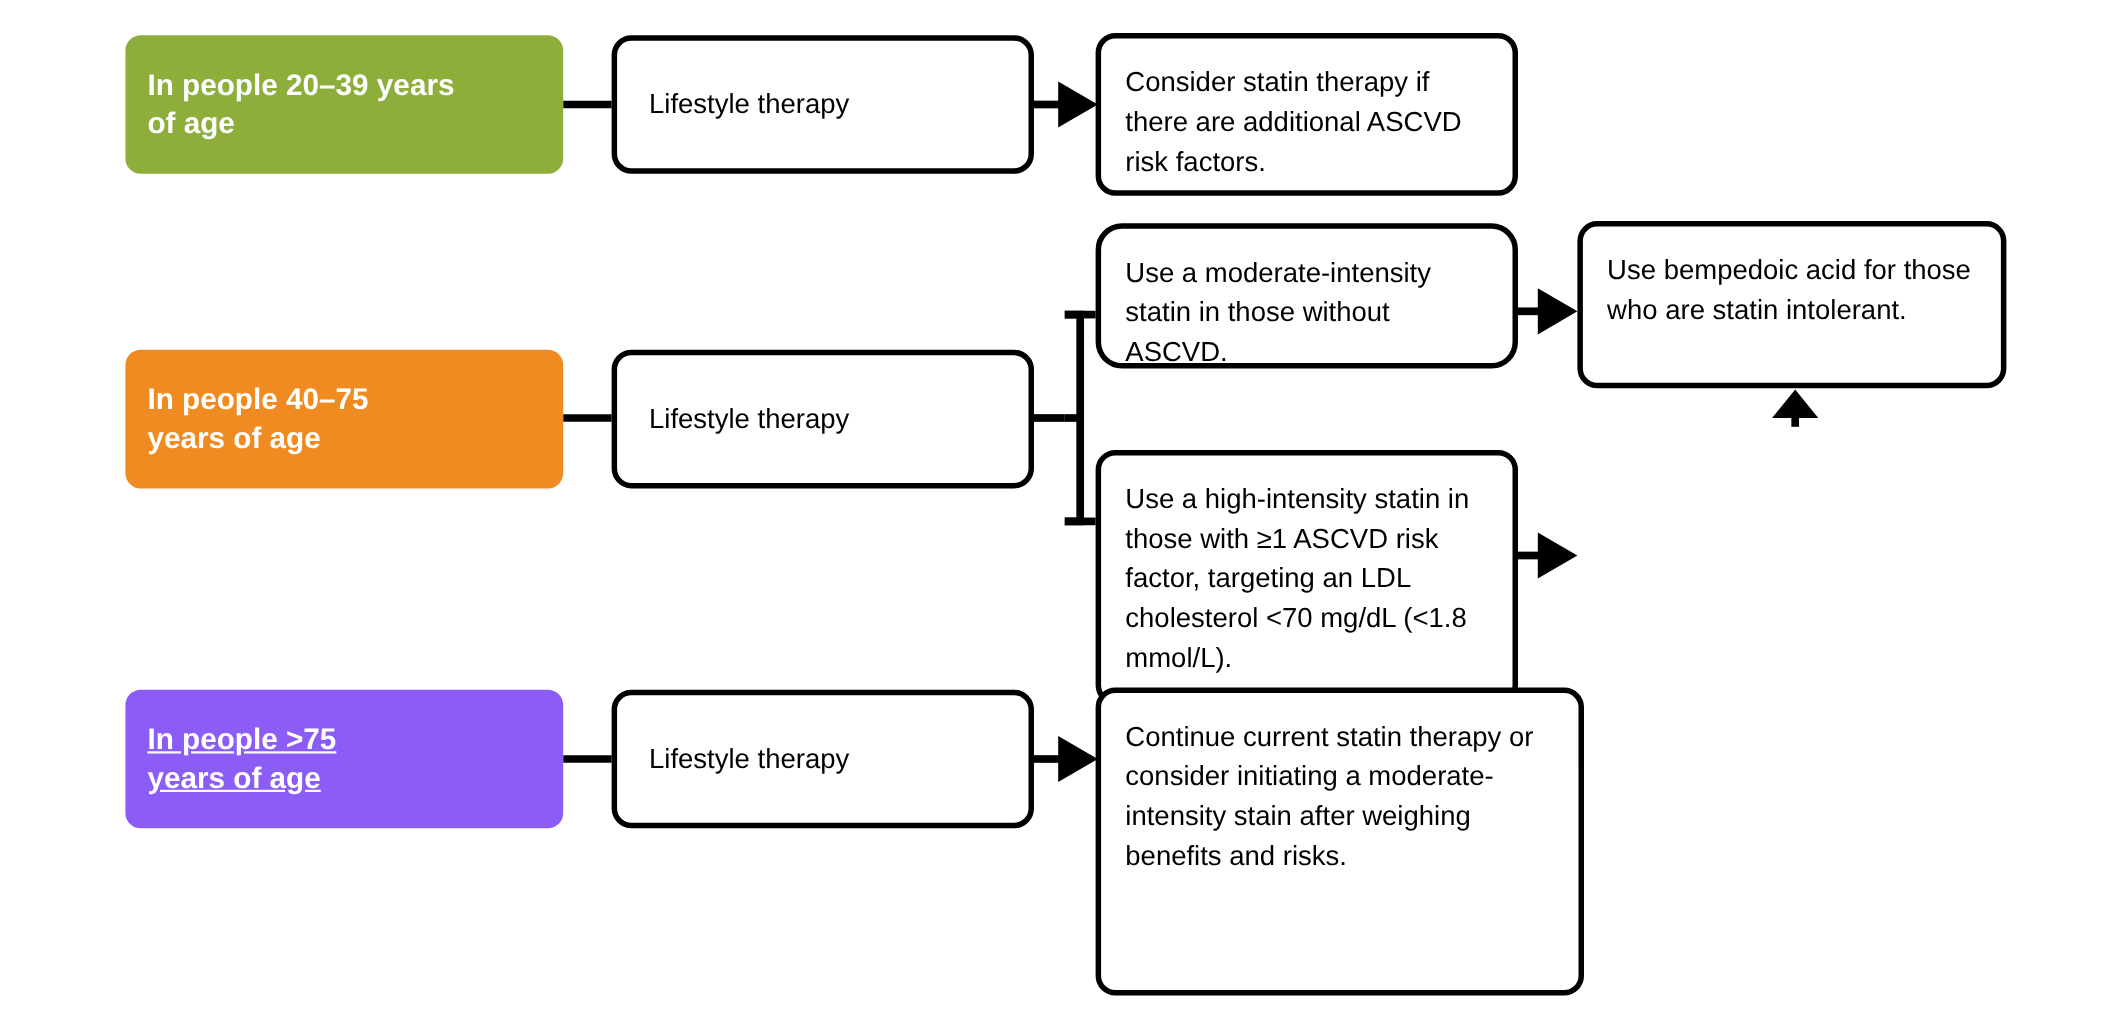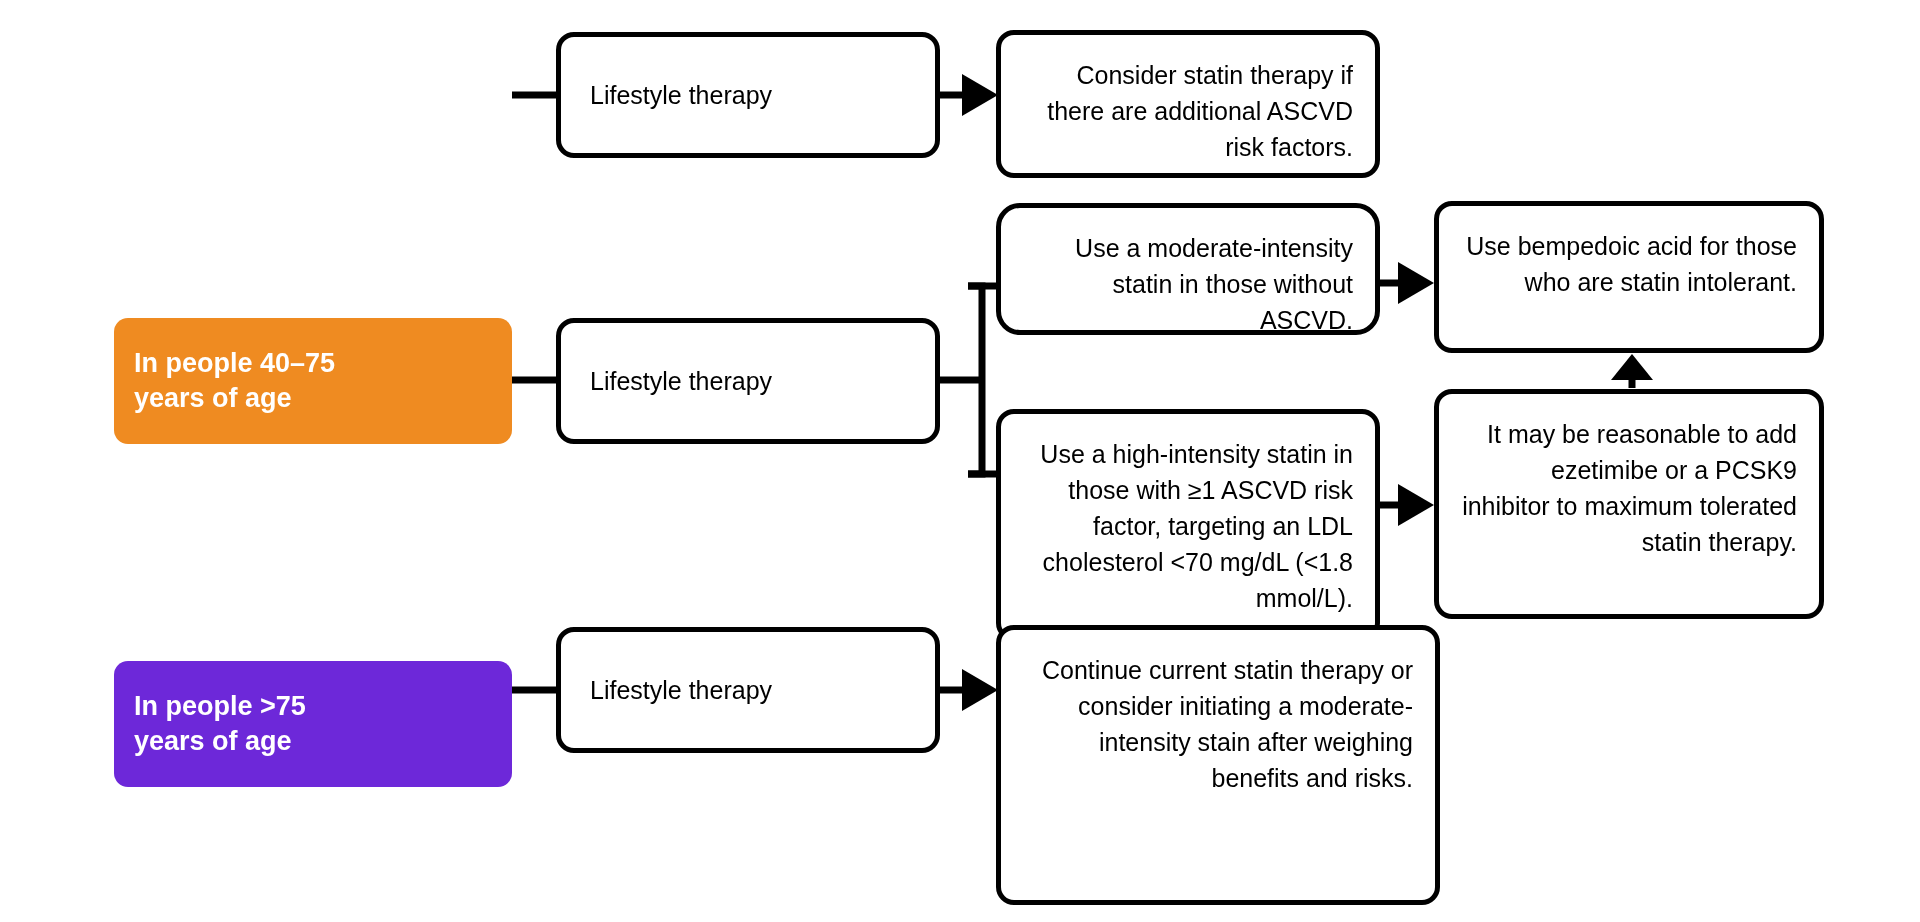--- a/index.html
+++ b/index.html
@@ -35,21 +35,20 @@
     background: #ffffff;
     border: 5px solid #000000;
     border-radius: 18px;
     color: #000000;
     font-size: 25px;
     line-height: 1.44;
   }
   .outline-box.pad-text {
     padding: 0 22px;
     align-items: flex-start;
-    text-align: right;
   }
   .outline-box.pad-text > span {
     display: block;
     padding-top: 22px;
   }
   .outline-box.center-label {
     padding: 0 29px;
     align-items: center;
   }
   svg.links {
@@ -116,20 +115,22 @@
     <g>
       <line x1="512" y1="690" x2="556" y2="690"></line>
     </g>
 
     <g>
       <line x1="940" y1="690" x2="968" y2="690"></line>
       <polygon points="962,669 998,690 962,711"></polygon>
     </g>
   </svg>
 
+  <div class="node age-box" style="left:114px; top:32px; width:398px; height:126px; background:#8EAE3C; white-space:pre-line;">In people 20–39 years
+of age</div>
 
   <div class="node outline-box center-label" style="left:556px; top:32px; width:384px; height:126px;">Lifestyle therapy</div>
 
   <div class="node outline-box pad-text" style="left:996px; top:30px; width:384px; height:148px;">
     <span>Consider statin therapy if there are additional ASCVD risk factors.</span>
   </div>
 
   <div class="node age-box" style="left:114px; top:318px; width:398px; height:126px; background:#EF8B21; white-space:pre-line;padding-left:20px;">In people 40–75
 years of age</div>
 
@@ -140,25 +141,22 @@
   </div>
 
   <div class="node outline-box pad-text" style="left:996px; top:385px; width:384px; height:232px;margin-top:24px;">
     <span>Use a high-intensity statin in those with ≥1 ASCVD risk factor, targeting an LDL cholesterol &lt;70 mg/dL (&lt;1.8 mmol/L).</span>
   </div>
 
   <div class="node outline-box pad-text" style="left:1434px; top:201px; width:390px; height:152px;">
     <span>Use bempedoic acid for those who are statin intolerant.</span>
   </div>
 
-  <div class="node outline-box pad-text" style="left:1434px; top:389px; width:390px; height:230px;">
-    <span>It may be reasonable to add ezetimibe or a PCSK9 inhibitor to maximum tolerated statin therapy.</span>
-  </div>
 
-  <div class="node age-box" style="left:114px; top:661px; width:398px; height:126px; background:#6d28d9; white-space:pre-line;">In people &gt;75
+  <div class="node age-box" style="left:114px; top:627px; width:398px; height:126px; background:#8b5cf6; white-space:pre-line;text-decoration:underline;">In people &gt;75
 years of age</div>
 
   <div class="node outline-box center-label" style="left:556px; top:627px; width:384px; height:126px;">Lifestyle therapy</div>
 
   <div class="node outline-box pad-text" style="left:996px; top:625px; width:444px; height:280px;">
     <span>Continue current statin therapy or consider initiating a moderate-intensity stain after weighing benefits and risks.</span>
   </div>
 
 </div>
 

